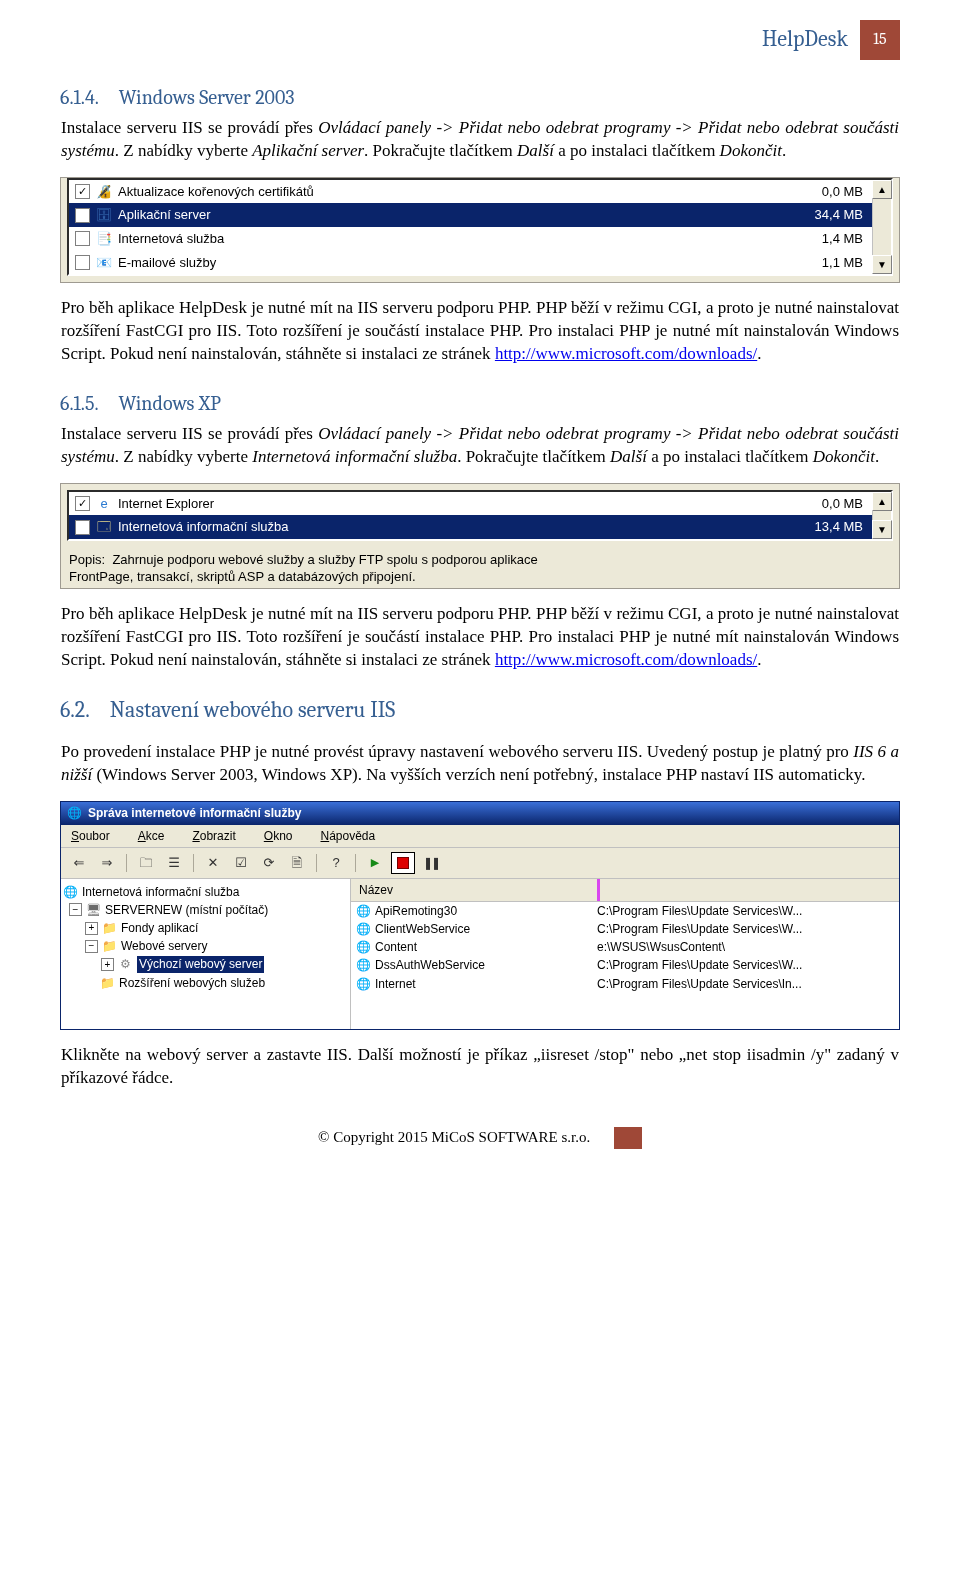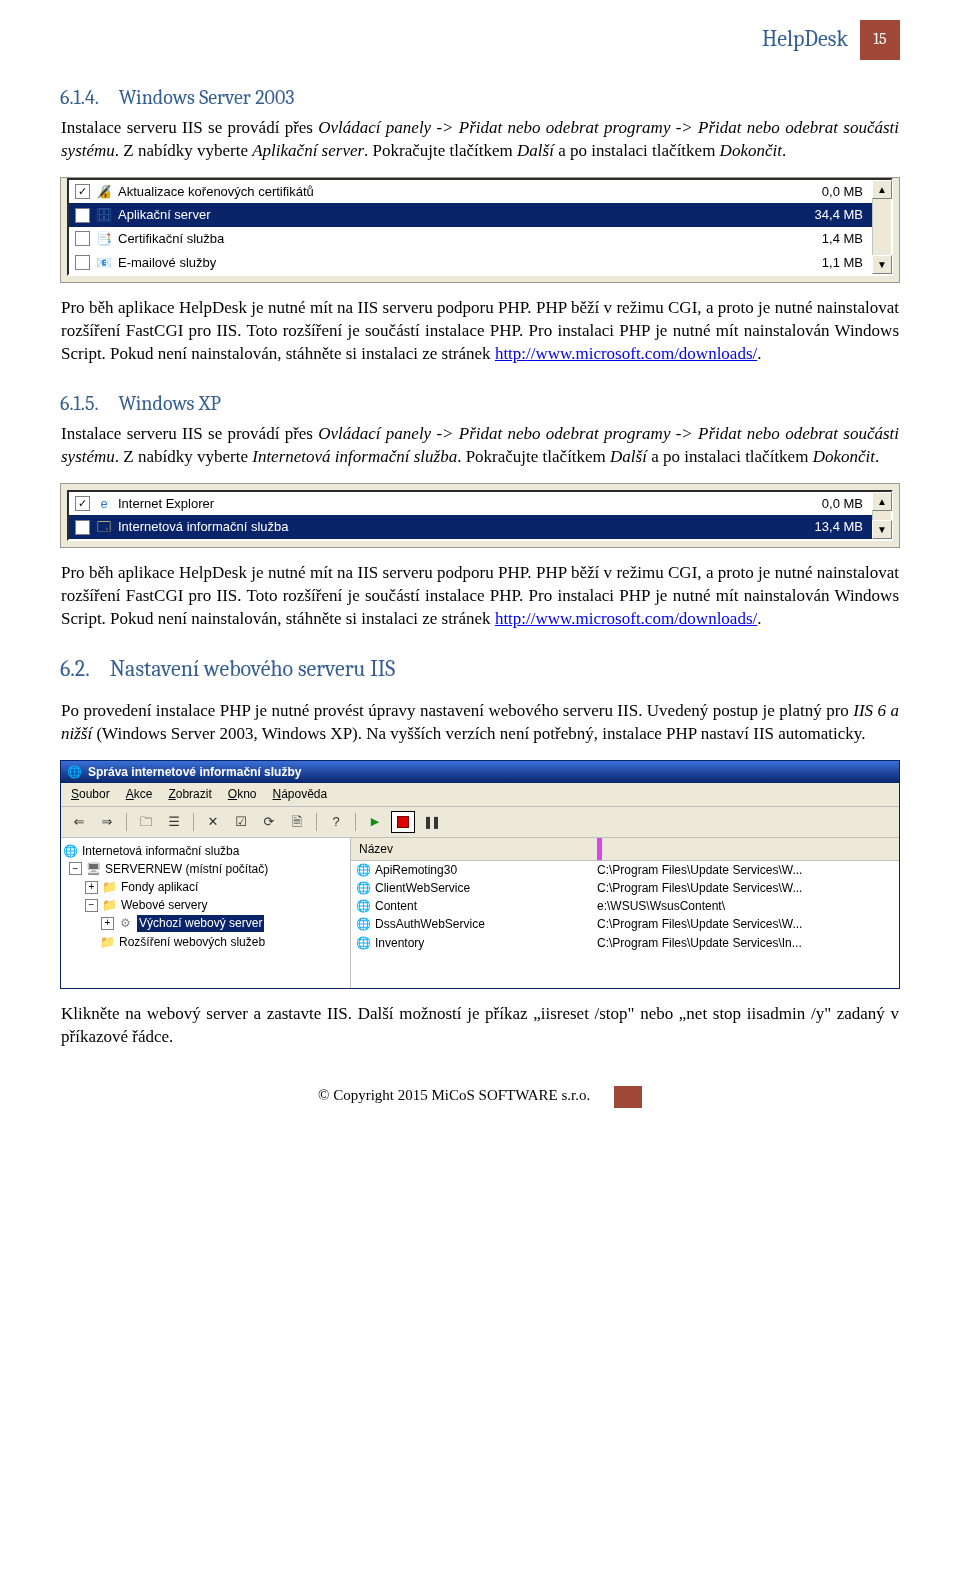--- a/index.html
+++ b/index.html
@@ -82,21 +82,21 @@
   }
   .mmc .titlebar {
     background: linear-gradient(#3a6fd8, #0a246a);
     color: #fff;
     display: flex; align-items: center; gap: 6px;
     padding: 3px 6px;
     font-weight: bold;
   }
   .mmc .menubar {
     background: #ece9d8;
-    display: flex; gap: 16px;
+    display: flex; gap: 28px;
     padding: 3px 10px;
     border-bottom: 1px solid #c0c0c0;
   }
   .mmc .menubar span { color: #000; }
   .mmc .menubar span::first-letter { text-decoration: underline; }
   .mmc .toolbar {
     background: #ece9d8;
     display: flex; align-items: center; gap: 4px;
     padding: 4px 6px;
     border-bottom: 1px solid #c0c0c0;
@@ -126,21 +126,21 @@
   .tico.globe { color: #2a7ad1; }
   .tico.srv   { color: #6a6a6a; }
   .tico.fold  { color: #e7c96c; }
   .tico.gear  { color: #888; }
 
   .mmc .grid { flex: 1; display: flex; flex-direction: column; }
   .mmc .grid .ghead {
     display: flex; background: #ece9d8; border-bottom: 1px solid #c0c0c0;
   }
   .mmc .grid .ghead div {
-    padding: 3px 8px; border-right: 5px solid #d946ef;
+    padding: 3px 8px; border-right: 3px solid #d946ef;
   }
   .mmc .grid .ghead .col1 { width: 230px; }
   .mmc .grid .ghead .col2 { flex: 1; }
   .mmc .grid .grow { display: flex; padding: 1px 0; }
   .mmc .grid .grow .c1 { width: 238px; display: flex; align-items: center; gap: 4px; padding-left: 6px; }
   .mmc .grid .grow .c2 { flex: 1; padding-left: 2px; white-space: nowrap; overflow: hidden; }
   .gico { width: 14px; height: 14px; display: inline-flex; align-items: center; justify-content: center; color: #2a7ad1; font-size: 12px; }
 
   .copyright { text-align: center; font-size: 15px; margin-top: 37px; }
   .copy-badge { display:inline-block; width: 28px; height: 22px; background: #9f4837; vertical-align: middle; margin-left: 20px;}
@@ -171,21 +171,21 @@
         </div>
         <div class="lb-row selected">
           <span class="chk"></span>
           <span class="ico ico-srv">🗄</span>
           <span>Aplikační server</span>
           <span class="size">34,4 MB</span>
         </div>
         <div class="lb-row">
           <span class="chk empty"></span>
           <span class="ico ico-cert2">📑</span>
-          <span>Certifikační služba</span>
+          <span>Internetová služba</span>
           <span class="size">1,4 MB</span>
         </div>
         <div class="lb-row">
           <span class="chk empty"></span>
           <span class="ico ico-mail">📧</span>
           <span>E-mailové služby</span>
           <span class="size">1,1 MB</span>
         </div>
       </div>
     <div class="vscroll">
@@ -219,20 +219,25 @@
           <span class="chk"></span>
           <span class="ico ico-iis">🗔</span>
           <span>Internetová informační služba</span>
           <span class="size">13,4 MB</span>
         </div>
       </div>
     <div class="vscroll">
       <div class="btn">▲</div>
       <div class="btn">▼</div>
     </div>
+  </div>
+  <div class="popis">
+    <span>Popis:</span>
+    &nbsp;<span>Zahrnuje podporu webové služby a služby FTP spolu s podporou aplikace</span>
+    <div class="cut">FrontPage, transakcí, skriptů ASP a databázových připojení.</div>
   </div>
 </div>
 
 <p>
   <span>Pro běh aplikace HelpDesk je nutné mít na IIS serveru podporu PHP. PHP běží v režimu CGI, a proto je nutné nainstalovat rozšíření FastCGI pro IIS. Toto rozšíření je součástí instalace PHP. Pro instalaci PHP je nutné mít nainstalován Windows Script. Pokud není nainstalován, stáhněte si instalaci ze stránek </span><a class="link">http://www.microsoft.com/downloads/</a><span>.</span>
 </p>
 
 <h3 class="sect2">
   <span class="numb">6.2.</span><span>Nastavení webového serveru IIS</span>
 </h3>
@@ -333,21 +338,21 @@
           <div class="grow">
             <div class="c1">
               <span class="gico">🌐</span>
               <span>DssAuthWebService</span>
             </div>
             <div class="c2">C:\Program Files\Update Services\W...</div>
           </div>
           <div class="grow">
             <div class="c1">
               <span class="gico">🌐</span>
-              <span>Inventory</span>
+              <span>Internet</span>
             </div>
             <div class="c2">C:\Program Files\Update Services\In...</div>
           </div>
         </div>
     </div>
   </div>
 </div>
 
 <p>Klikněte na webový server a zastavte IIS. Další možností je příkaz „iisreset /stop" nebo „net stop iisadmin /y" zadaný v příkazové řádce.</p>
 

